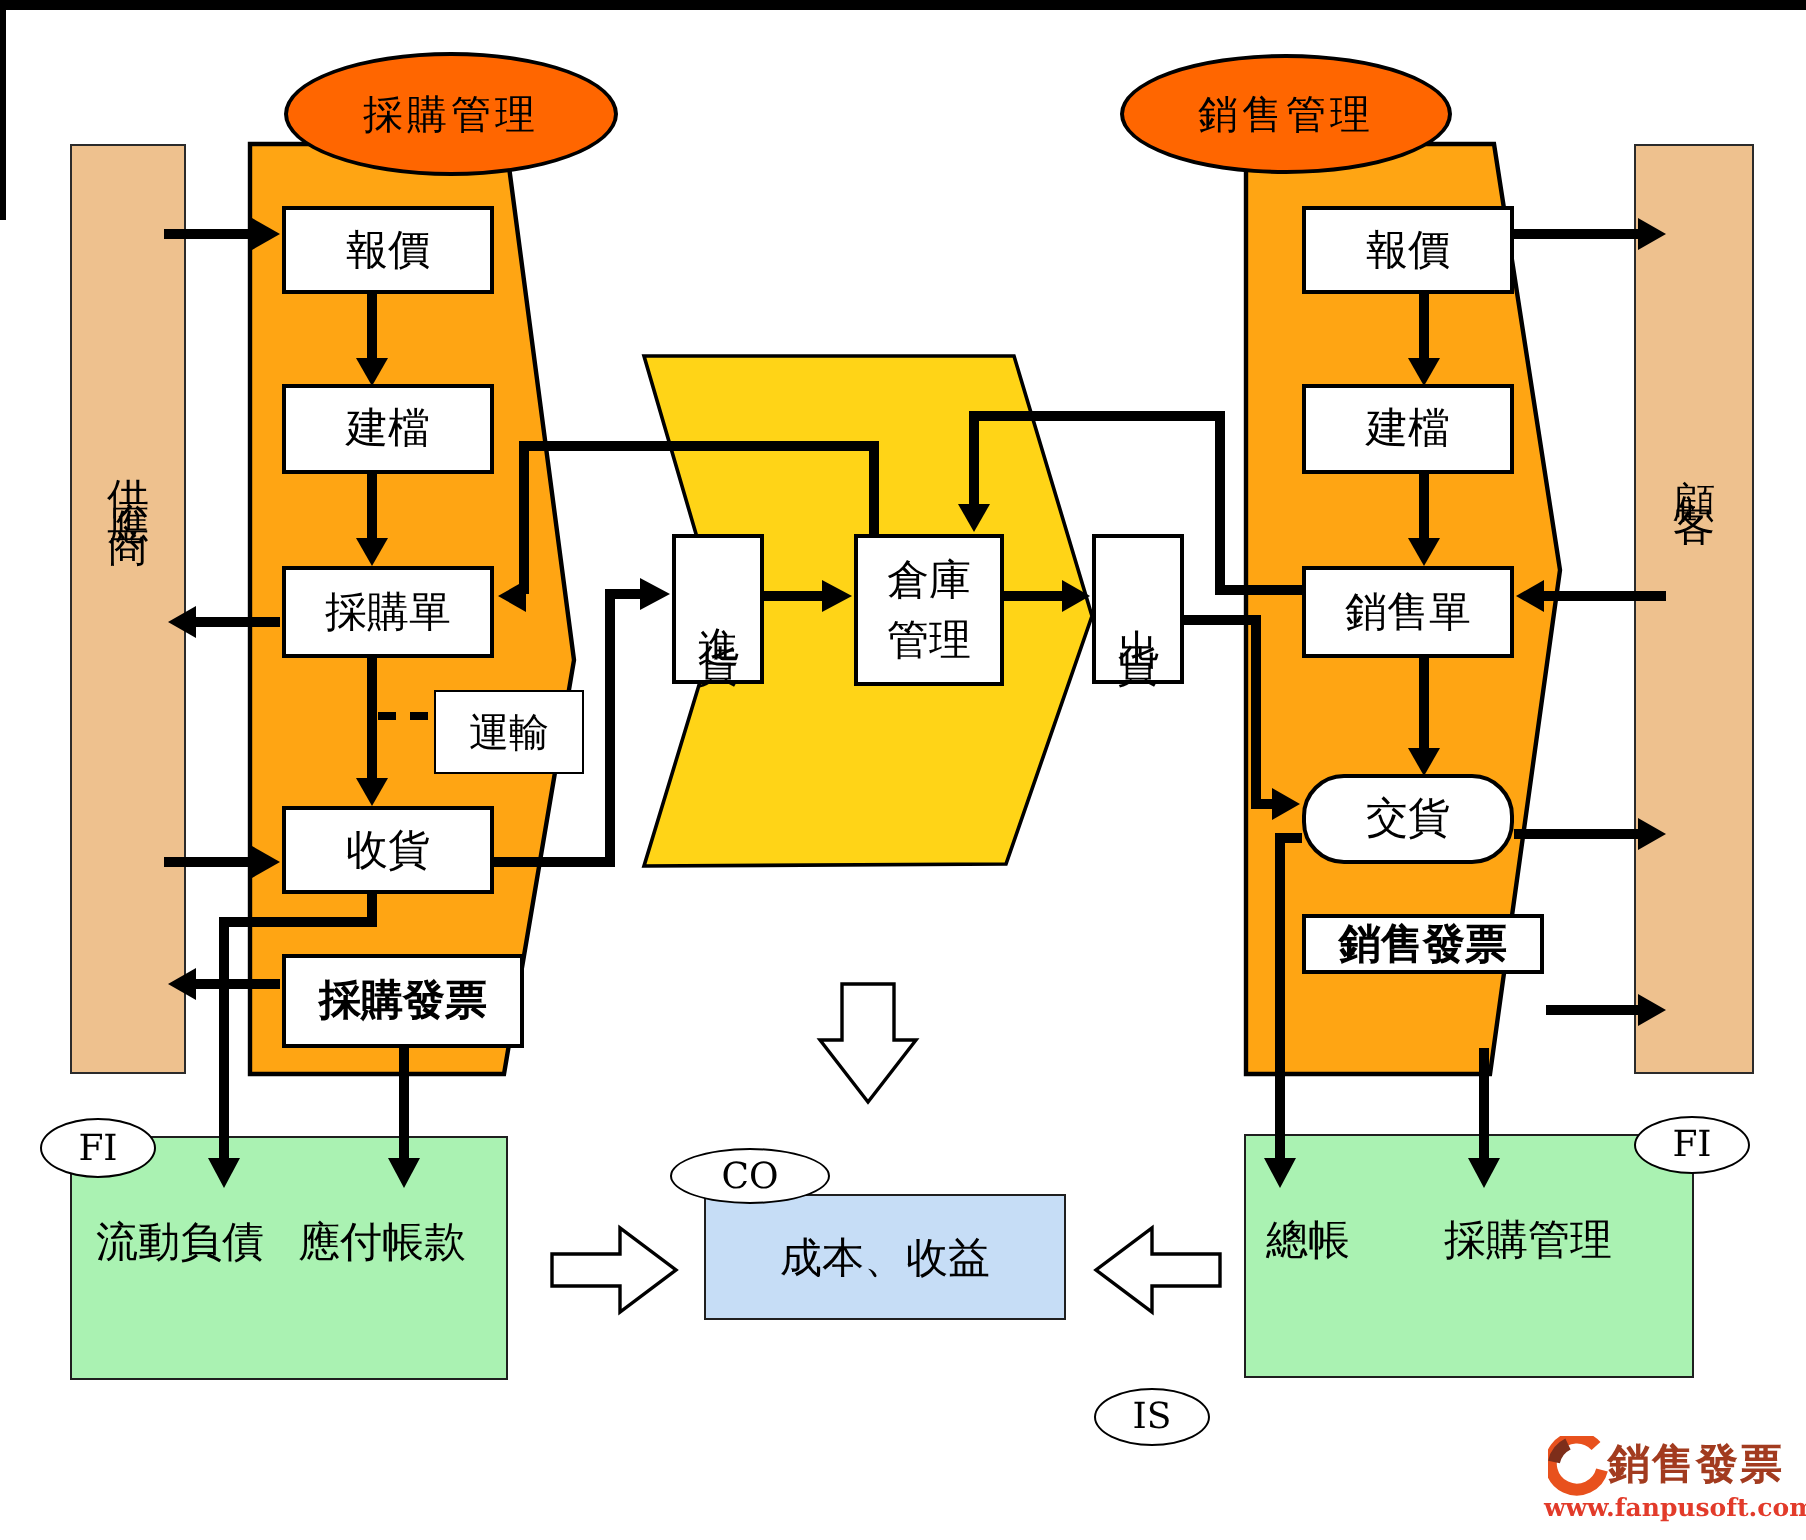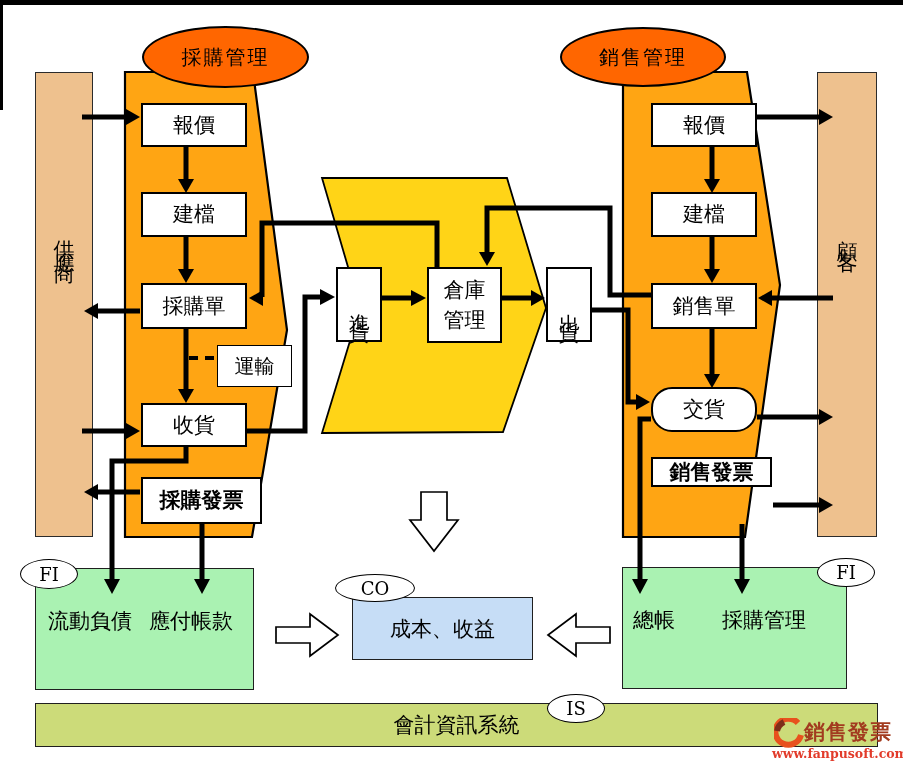--- a/index.html
+++ b/index.html
@@ -85,21 +85,20 @@
       <span>應付帳款</span>
     </div>
   </div>
   <div class="panel green" style="left:622px;top:567px;width:225px;height:122px;">
     <div class="labels" style="left:10px;gap:47px;">
       <span>總帳</span>
       <span>採購管理</span>
     </div>
   </div>
   <div class="panel blue" style="left:352px;top:597px;width:181px;height:63px;">成本、收益</div>
-  <div class="panel olive" style="left:35px;top:703px;width:843px;height:44px;">會計資訊系統</div>
 
   <svg class="layer" width="903" height="770" style="z-index:3;">
     <g stroke="#000" stroke-width="5" fill="none">
       <path d="M82 117 H126"></path>
       <path d="M186 147 V179"></path>
       <path d="M186 237 V269"></path>
       <path d="M140 311 H98"></path>
       <path d="M186 329 V389"></path>
       <path d="M189 358 H216" stroke-width="4" stroke-dasharray="9 7"></path>
       <path d="M82 431 H126"></path>

